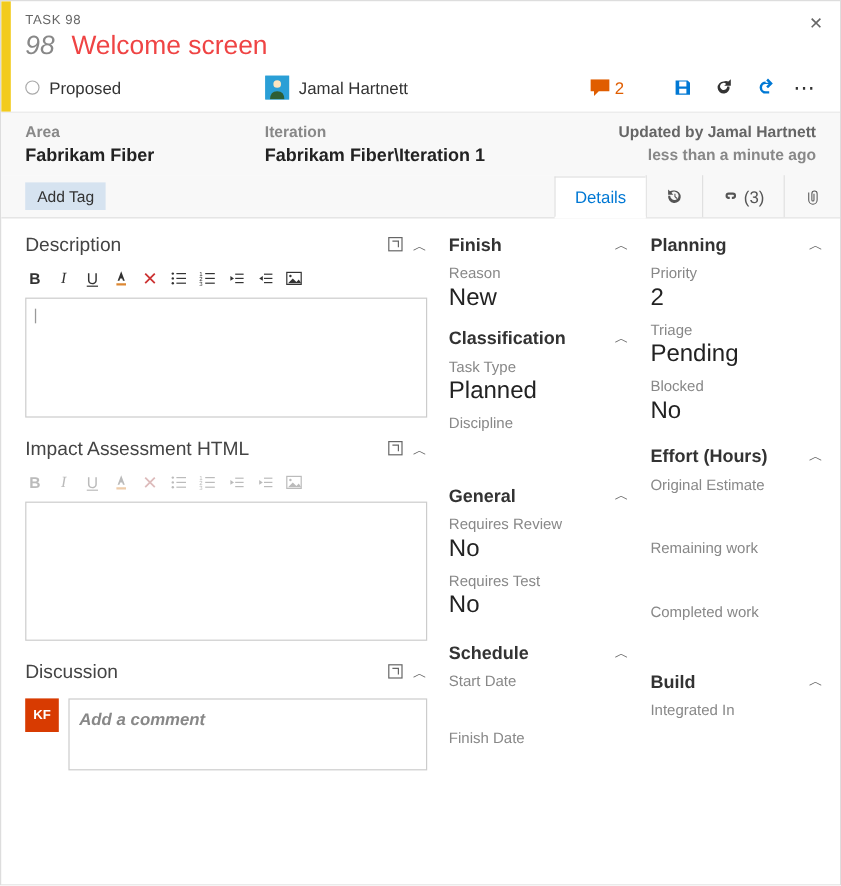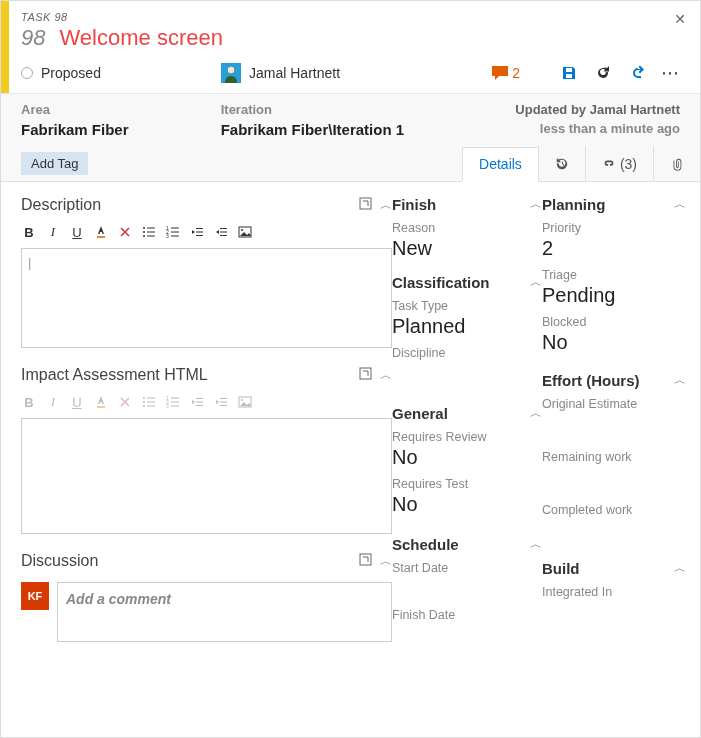--- a/index.html
+++ b/index.html
@@ -3,21 +3,21 @@
 <meta charset="utf-8">
 <style>
   * { box-sizing: border-box; margin: 0; padding: 0; }
   html, body { width: 701px; height: 738px; font-family: "Segoe UI", Arial, sans-serif; font-size: 14px; color: #333; background: #fff; }
   .root { width: 701px; height: 738px; border: 1px solid #ddd; display: flex; flex-direction: column; overflow: hidden; }
 
   
   .header { position: relative; padding: 10px 20px 10px 20px; border-bottom: 1px solid #e8e8e8; }
   .yellow-bar { position: absolute; left: 0; top: 0; bottom: 0; width: 8px; background: #f2cb1d; }
   .header-inner { margin-left: 0px; }
-  .task-label { font-size: 11px; color: #666; letter-spacing: 0.5px; font-style: italic; }
+  .task-label { font-size: 11px; color: #666; letter-spacing: 0.5px; }
   .close-x { position: absolute; right: 14px; top: 10px; font-size: 14px; color: #666; cursor: pointer; }
   .title-row { display: flex; align-items: baseline; gap: 14px; margin-top: 2px; }
   .task-id { font-size: 22px; color: #888; font-weight: 300; font-style: italic; }
   .task-title { font-size: 22px; color: #ef4444; font-weight: 400; }
   .meta-row { display: flex; align-items: center; margin-top: 12px; }
   .state { display: flex; align-items: center; gap: 8px; width: 200px; }
   .state-dot { width: 12px; height: 12px; border-radius: 50%; border: 1.5px solid #aaa; background: #fff; }
   .assignee { display: flex; align-items: center; gap: 8px; flex: 1; }
   .avatar { width: 20px; height: 20px; background: #2a9fd6; display: flex; align-items: flex-end; justify-content: center; overflow: hidden; }
   .avatar svg { display: block; }
@@ -40,21 +40,21 @@
   
   .tags-tabs-row { display: flex; align-items: stretch; background: #f8f8f8; border-bottom: 1px solid #e0e0e0; }
   .tags-area { flex: 1; padding: 6px 0 6px 20px; display: flex; align-items: center; }
   .add-tag { background: #d6e3f0; color: #333; padding: 4px 10px; font-size: 13px; cursor: pointer; }
   .tabs { display: flex; align-items: stretch; }
   .tab { padding: 8px 16px; border-left: 1px solid #e0e0e0; color: #555; cursor: pointer; display: flex; align-items: center; gap: 4px; background: #f8f8f8; font-size: 14px; }
   .tab.active { background: #fff; color: #0078d4; border-bottom: 2px solid #fff; position: relative; top: 1px; border-top: 1px solid #e0e0e0; }
   .tab svg { width: 14px; height: 14px; }
 
   
-  .body { flex: 1; display: flex; overflow: hidden; padding: 14px 14px 14px 20px; }
+  .body { flex: 1; display: flex; overflow: hidden; padding: 14px 14px 14px 20px; gap: 18px; }
   .col-main { flex: 1.5; display: flex; flex-direction: column; min-width: 0; }
   .col-mid { width: 150px; }
   .col-right { width: 144px; }
 
   .section-header { display: flex; align-items: center; justify-content: space-between; margin-bottom: 6px; }
   .section-title { font-size: 16px; color: #444; font-weight: 400; }
   .section-ctrls { display: flex; gap: 8px; align-items: center; color: #666; }
   .section-ctrls svg { width: 13px; height: 13px; }
   .caret { font-size: 12px; color: #666; }
 

